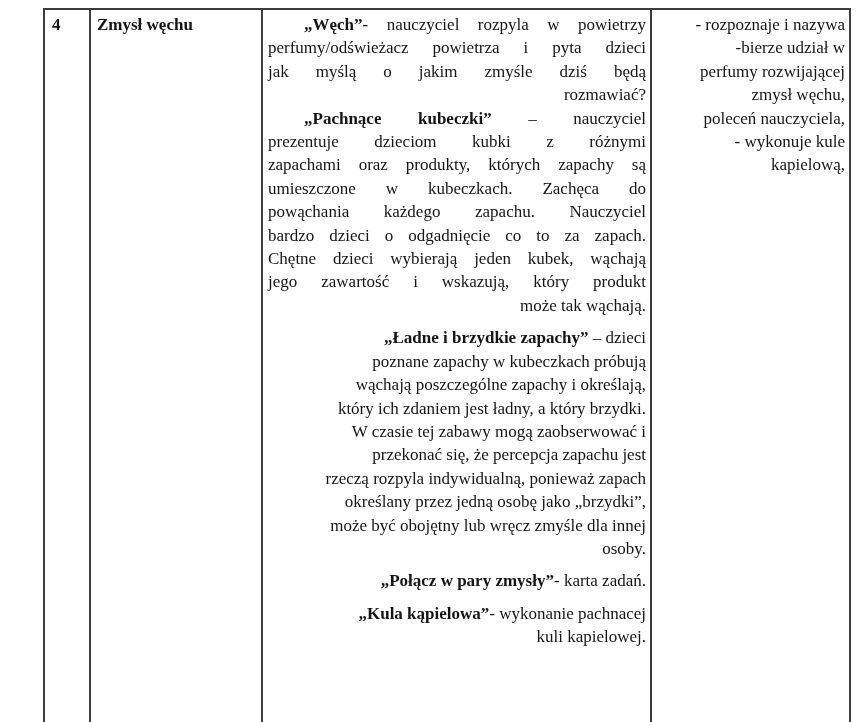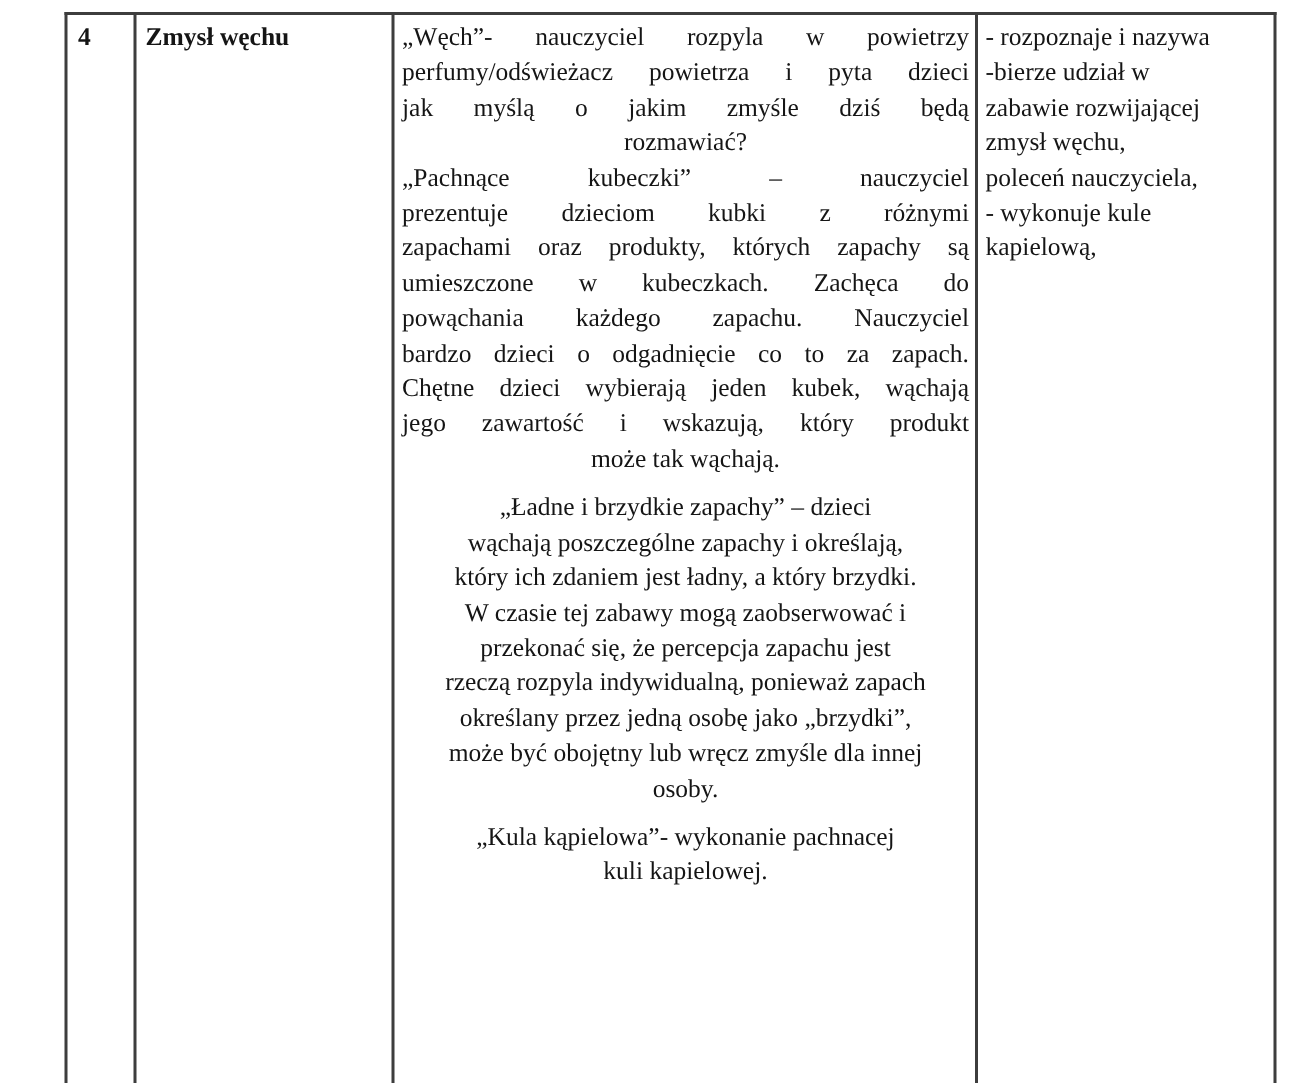--- a/index.html
+++ b/index.html
@@ -55,27 +55,27 @@
   }
   .cell-activities {
     width: 389px;
     border-right: 2px solid #3d3d3d;
   }
   .cell-outcomes {
     width: 197px;
   }
   .block { margin: 0; }
   .block + .block { margin-top: 9px; }
-  .tline { text-align: center; }
+  .tline { text-align: right; }
   .tline.stretch {
     text-align: justify;
     text-align-last: justify;
   }
-  .bold { font-weight: normal; }
-  .oline { text-align: left; }
+  .bold { font-weight: bold; margin-left: 36px; }
+  .oline { text-align: right; }
 </style>
 </head>
 <body>
 
 <div class="page">
   <div class="lesson-table">
     <div class="cell cell-number">4</div>
     <div class="cell cell-topic">Zmysł węchu</div>
     <div class="cell cell-activities">
       <div>
@@ -89,40 +89,44 @@
             <div class="tline stretch"><span>zapachami oraz produkty, których zapachy są</span></div>
             <div class="tline stretch"><span>umieszczone w kubeczkach. Zachęca do</span></div>
             <div class="tline stretch"><span>powąchania każdego zapachu. Nauczyciel</span></div>
             <div class="tline stretch"><span>bardzo dzieci o odgadnięcie co to za zapach.</span></div>
             <div class="tline stretch"><span>Chętne dzieci wybierają jeden kubek, wąchają</span></div>
             <div class="tline stretch"><span>jego zawartość i wskazują, który produkt</span></div>
             <div class="tline"><span>może tak wąchają.</span></div>
           </div>
           <div class="block">
             <div class="tline"><span class="bold">„Ładne i brzydkie zapachy”</span><span> – dzieci</span></div>
+            <div class="tline"><span>poznane zapachy w kubeczkach próbują</span></div>
             <div class="tline"><span>wąchają poszczególne zapachy i określają,</span></div>
             <div class="tline"><span>który ich zdaniem jest ładny, a który brzydki.</span></div>
             <div class="tline"><span>W czasie tej zabawy mogą zaobserwować i</span></div>
             <div class="tline"><span>przekonać się, że percepcja zapachu jest</span></div>
             <div class="tline"><span>rzeczą rozpyla indywidualną, ponieważ zapach</span></div>
             <div class="tline"><span>określany przez jedną osobę jako „brzydki”,</span></div>
             <div class="tline"><span>może być obojętny lub wręcz zmyśle dla innej</span></div>
             <div class="tline"><span>osoby.</span></div>
+          </div>
+          <div class="block">
+            <div class="tline"><span class="bold">„Połącz w pary zmysły”</span><span>- karta zadań.</span></div>
           </div>
           <div class="block">
             <div class="tline"><span class="bold">„Kula kąpielowa”</span><span>- wykonanie pachnacej</span></div>
             <div class="tline"><span>kuli kapielowej.</span></div>
           </div>
         </div>
     </div>
     <div class="cell cell-outcomes">
       <div>
           <div class="oline">- rozpoznaje i nazywa</div>
           <div class="oline">-bierze udział w</div>
-          <div class="oline">zabawie rozwijającej</div>
+          <div class="oline">perfumy rozwijającej</div>
           <div class="oline">zmysł węchu,</div>
           <div class="oline">poleceń nauczyciela,</div>
           <div class="oline">- wykonuje kule</div>
           <div class="oline">kapielową,</div>
         </div>
     </div>
   </div>
 </div>
 
 </body></html>

